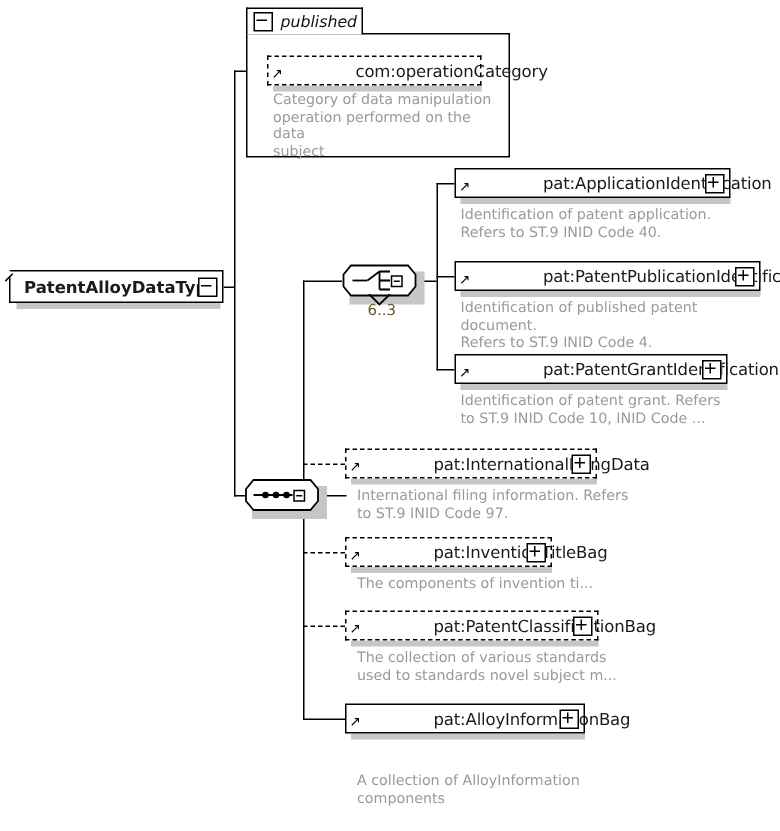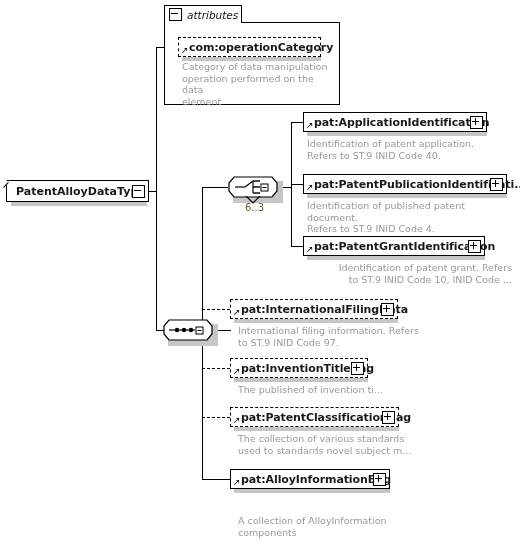--- a/index.html
+++ b/index.html
@@ -13,22 +13,22 @@
   .ln.v{width:1px;}
   .dln{position:absolute;border-top:1px dashed #000;height:0;}
 
   
   .node{position:absolute;}
   .nbox{position:relative;display:flex;align-items:center;
         background:#ffffff;border:1px solid #000000;height:20px;
         box-sizing:border-box;padding:0 2px 0 10px;}
   .nbox.opt{border:1px dashed #000000;}
   .nshadow{position:absolute;left:4px;top:20px;height:4px;background:#c6c6c6;}
-  .nlabel{font-size:11px;font-weight:bold;color:#1a1a1a;white-space:nowrap;
-          letter-spacing:-0.1px;line-height:11px;}
+  .nlabel{font-size:11px;font-weight:normal;color:#1a1a1a;white-space:nowrap;
+          letter-spacing:-0.1px;line-height:11px;margin-left:48px;}
   .plus{width:11px;height:11px;border:1px solid #000;background:#fff;
         position:relative;margin-left:6px;flex:0 0 auto;}
   .plus:before{content:"";position:absolute;left:1px;top:4px;width:7px;height:1px;background:#000;}
   .plus:after{content:"";position:absolute;left:4px;top:1px;width:1px;height:7px;background:#000;}
   .arrowglyph{position:absolute;left:2px;bottom:1px;font-size:9px;line-height:9px;color:#000;}
   .desc{position:absolute;font-size:9.5px;color:#9a9a9a;line-height:11.5px;
         white-space:pre-line;font-family:"DejaVu Sans","Liberation Sans",sans-serif;}
 
   
   .rootnode{position:absolute;}
@@ -99,32 +99,32 @@
     <div class="rootbox" style="width:143px;">
       <span class="rootlabel">PatentAlloyDataType</span>
       <span class="minusbtn" style="position:absolute;right:3px;top:4px;"></span>
     </div>
   </div>
 
   <div class="attrwrap" style="left:164px;top:5px;width:176px;height:100px;">
     <div class="attrbody" style="left:0px;top:17px;width:176px;height:83px;"></div>
     <div class="attrtab" style="left:0px;top:0px;width:78px;">
       <span class="minusbtn"></span>
-      <span class="attrtitle">attributes</span>
+      <span class="attrtitle">published</span>
     </div>
 
     <div class="node" style="left:14px;top:32px;">
       <div class="nshadow" style="width:139px;"></div>
       <div class="nbox opt" style="width:143px;">
         <span class="arrowglyph">↗</span>
         <span class="nlabel">com:operationCategory</span>
       </div>
       <div class="desc" style="left:4px;top:24px;width:150px;">Category of data manipulation
 operation performed on the data
-element</div>
+subject</div>
     </div>
   </div>
 
   <div class="comp" style="left:228px;top:176px;">
     <div class="compshadow"></div>
     <svg class="compico" viewBox="0 0 50 22">
       <polygon points="6,1 44,1 49,7 49,15 44,21 6,21 1,15 1,7" fill="#ffffff" stroke="#000000" stroke-width="1.2"></polygon>
       <line x1="7" y1="11" x2="17" y2="11" stroke="#000" stroke-width="1.2"></line>
       <line x1="17" y1="11" x2="25" y2="5" stroke="#000" stroke-width="1.2"></line>
       <line x1="25" y1="5" x2="32" y2="5" stroke="#000" stroke-width="1.4"></line>
@@ -175,21 +175,21 @@
 Refers to ST.9 INID Code 4.</div>
   </div>
 
   <div class="node" style="left:303px;top:236px;">
     <div class="nshadow" style="width:178px;"></div>
     <div class="nbox" style="width:182px;">
       <span class="arrowglyph">↗</span>
       <span class="nlabel">pat:PatentGrantIdentification</span>
       <span class="plus" style="position:absolute;right:3px;top:3px;"></span>
     </div>
-    <div class="desc" style="left:4px;top:26px;width:205px;text-align:right;">Identification of patent grant. Refers
+    <div class="desc" style="left:4px;top:26px;width:205px;">Identification of patent grant. Refers
 to ST.9 INID Code 10, INID Code ...</div>
   </div>
 
   <div class="node" style="left:230px;top:299px;">
     <div class="nshadow" style="width:164px;"></div>
     <div class="nbox opt" style="width:168px;">
       <span class="arrowglyph">↗</span>
       <span class="nlabel">pat:InternationalFilingData</span>
       <span class="plus" style="position:absolute;right:3px;top:3px;"></span>
     </div>
@@ -197,21 +197,21 @@
 to ST.9 INID Code 97.</div>
   </div>
 
   <div class="node" style="left:230px;top:358px;">
     <div class="nshadow" style="width:134px;"></div>
     <div class="nbox opt" style="width:138px;">
       <span class="arrowglyph">↗</span>
       <span class="nlabel">pat:InventionTitleBag</span>
       <span class="plus" style="position:absolute;right:3px;top:3px;"></span>
     </div>
-    <div class="desc" style="left:8px;top:26px;width:215px;">The published of invention ti...</div>
+    <div class="desc" style="left:8px;top:26px;width:215px;">The components of invention ti...</div>
   </div>
 
   <div class="node" style="left:230px;top:407px;">
     <div class="nshadow" style="width:165px;"></div>
     <div class="nbox opt" style="width:169px;">
       <span class="arrowglyph">↗</span>
       <span class="nlabel">pat:PatentClassificationBag</span>
       <span class="plus" style="position:absolute;right:3px;top:3px;"></span>
     </div>
     <div class="desc" style="left:8px;top:26px;width:215px;">The collection of various standards

